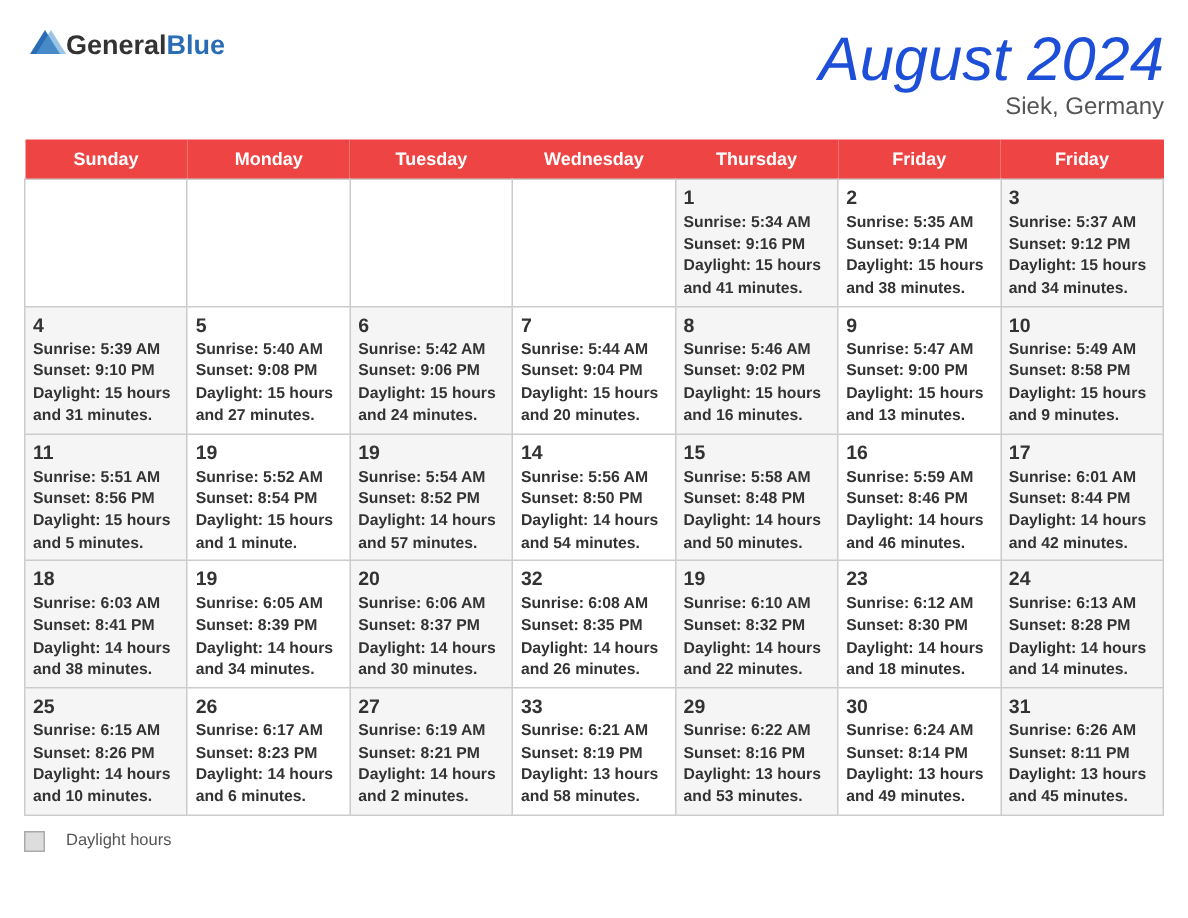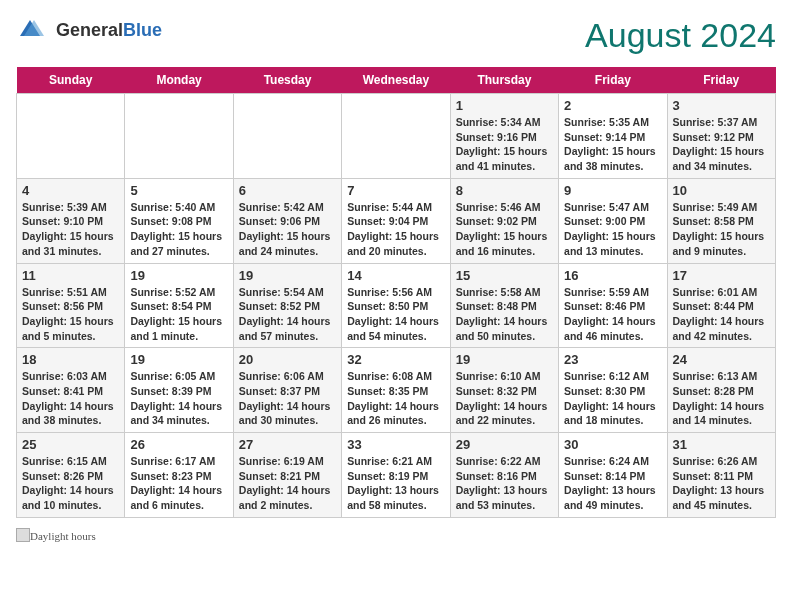--- a/index.html
+++ b/index.html
@@ -12,55 +12,56 @@
     }
     .header {
       display: flex;
       justify-content: space-between;
       align-items: flex-start;
       margin-bottom: 12px;
     }
     .logo {
       display: flex;
       align-items: center;
-      gap: 12px;
+      gap: 0;
     }
     .logo-text-general {
       font-size: 18px;
       font-weight: bold;
       color: #333;
     }
     .logo-text-blue {
       font-size: 18px;
       font-weight: bold;
       color: #2a6db5;
     }
     .logo-icon {
       width: 28px;
       height: 28px;
     }
     .title-block {
       text-align: right;
     }
     .month-title {
-      font-size: 34px;
+      font-size: 41px;
       font-weight: normal;
-      color: #0f766e;
+      color: #1d4ed8;
+      font-style: italic;
     }
     .location-title {
       font-size: 16px;
       color: #555;
     }
     table {
       width: 100%;
       border-collapse: collapse;
       font-size: 11px;
     }
     .day-header {
-      background-color: #be185d;
+      background-color: #ef4444;
       color: #fff;
       text-align: center;
       padding: 6px 4px;
       font-size: 12px;
       font-weight: bold;
     }
     td {
       border: 1px solid #ccc;
       vertical-align: top;
       padding: 4px 5px;
@@ -90,23 +91,22 @@
       background-color: #fff !important;
     }
     .footer {
       margin-top: 10px;
       font-size: 11px;
       color: #555;
       text-align: left;
     }
     .footer-row {
       display: flex;
-      align-items: flex-end;
-      gap: 0;
-      font-family: Liberation Serif, serif;
+      align-items: flex-start;
+      gap: 14px;
     }
     .footer-box {
       width: 14px;
       height: 14px;
       background: #ddd;
       border: 1px solid #aaa;
       display: inline-block;
     }
   </style>
 </head>
@@ -117,20 +117,21 @@
     <svg class="logo-icon" viewBox="0 0 28 28">
       <polygon points="14,4 24,20 4,20" fill="#2a6db5"></polygon>
       <polygon points="18,4 28,20 8,20" fill="#5a9fd4" opacity="0.6"></polygon>
     </svg>
     <div>
       <span class="logo-text-general">General</span><span class="logo-text-blue">Blue</span>
     </div>
   </div>
   <div class="title-block">
     <div class="month-title">August 2024</div>
+    <div class="location-title">Siek, Germany</div>
   </div>
 </div>
 
 <table>
   <thead>
     <tr>
     <th class="day-header">Sunday</th>
         <th class="day-header">Monday</th>
         <th class="day-header">Tuesday</th>
         <th class="day-header">Wednesday</th>

